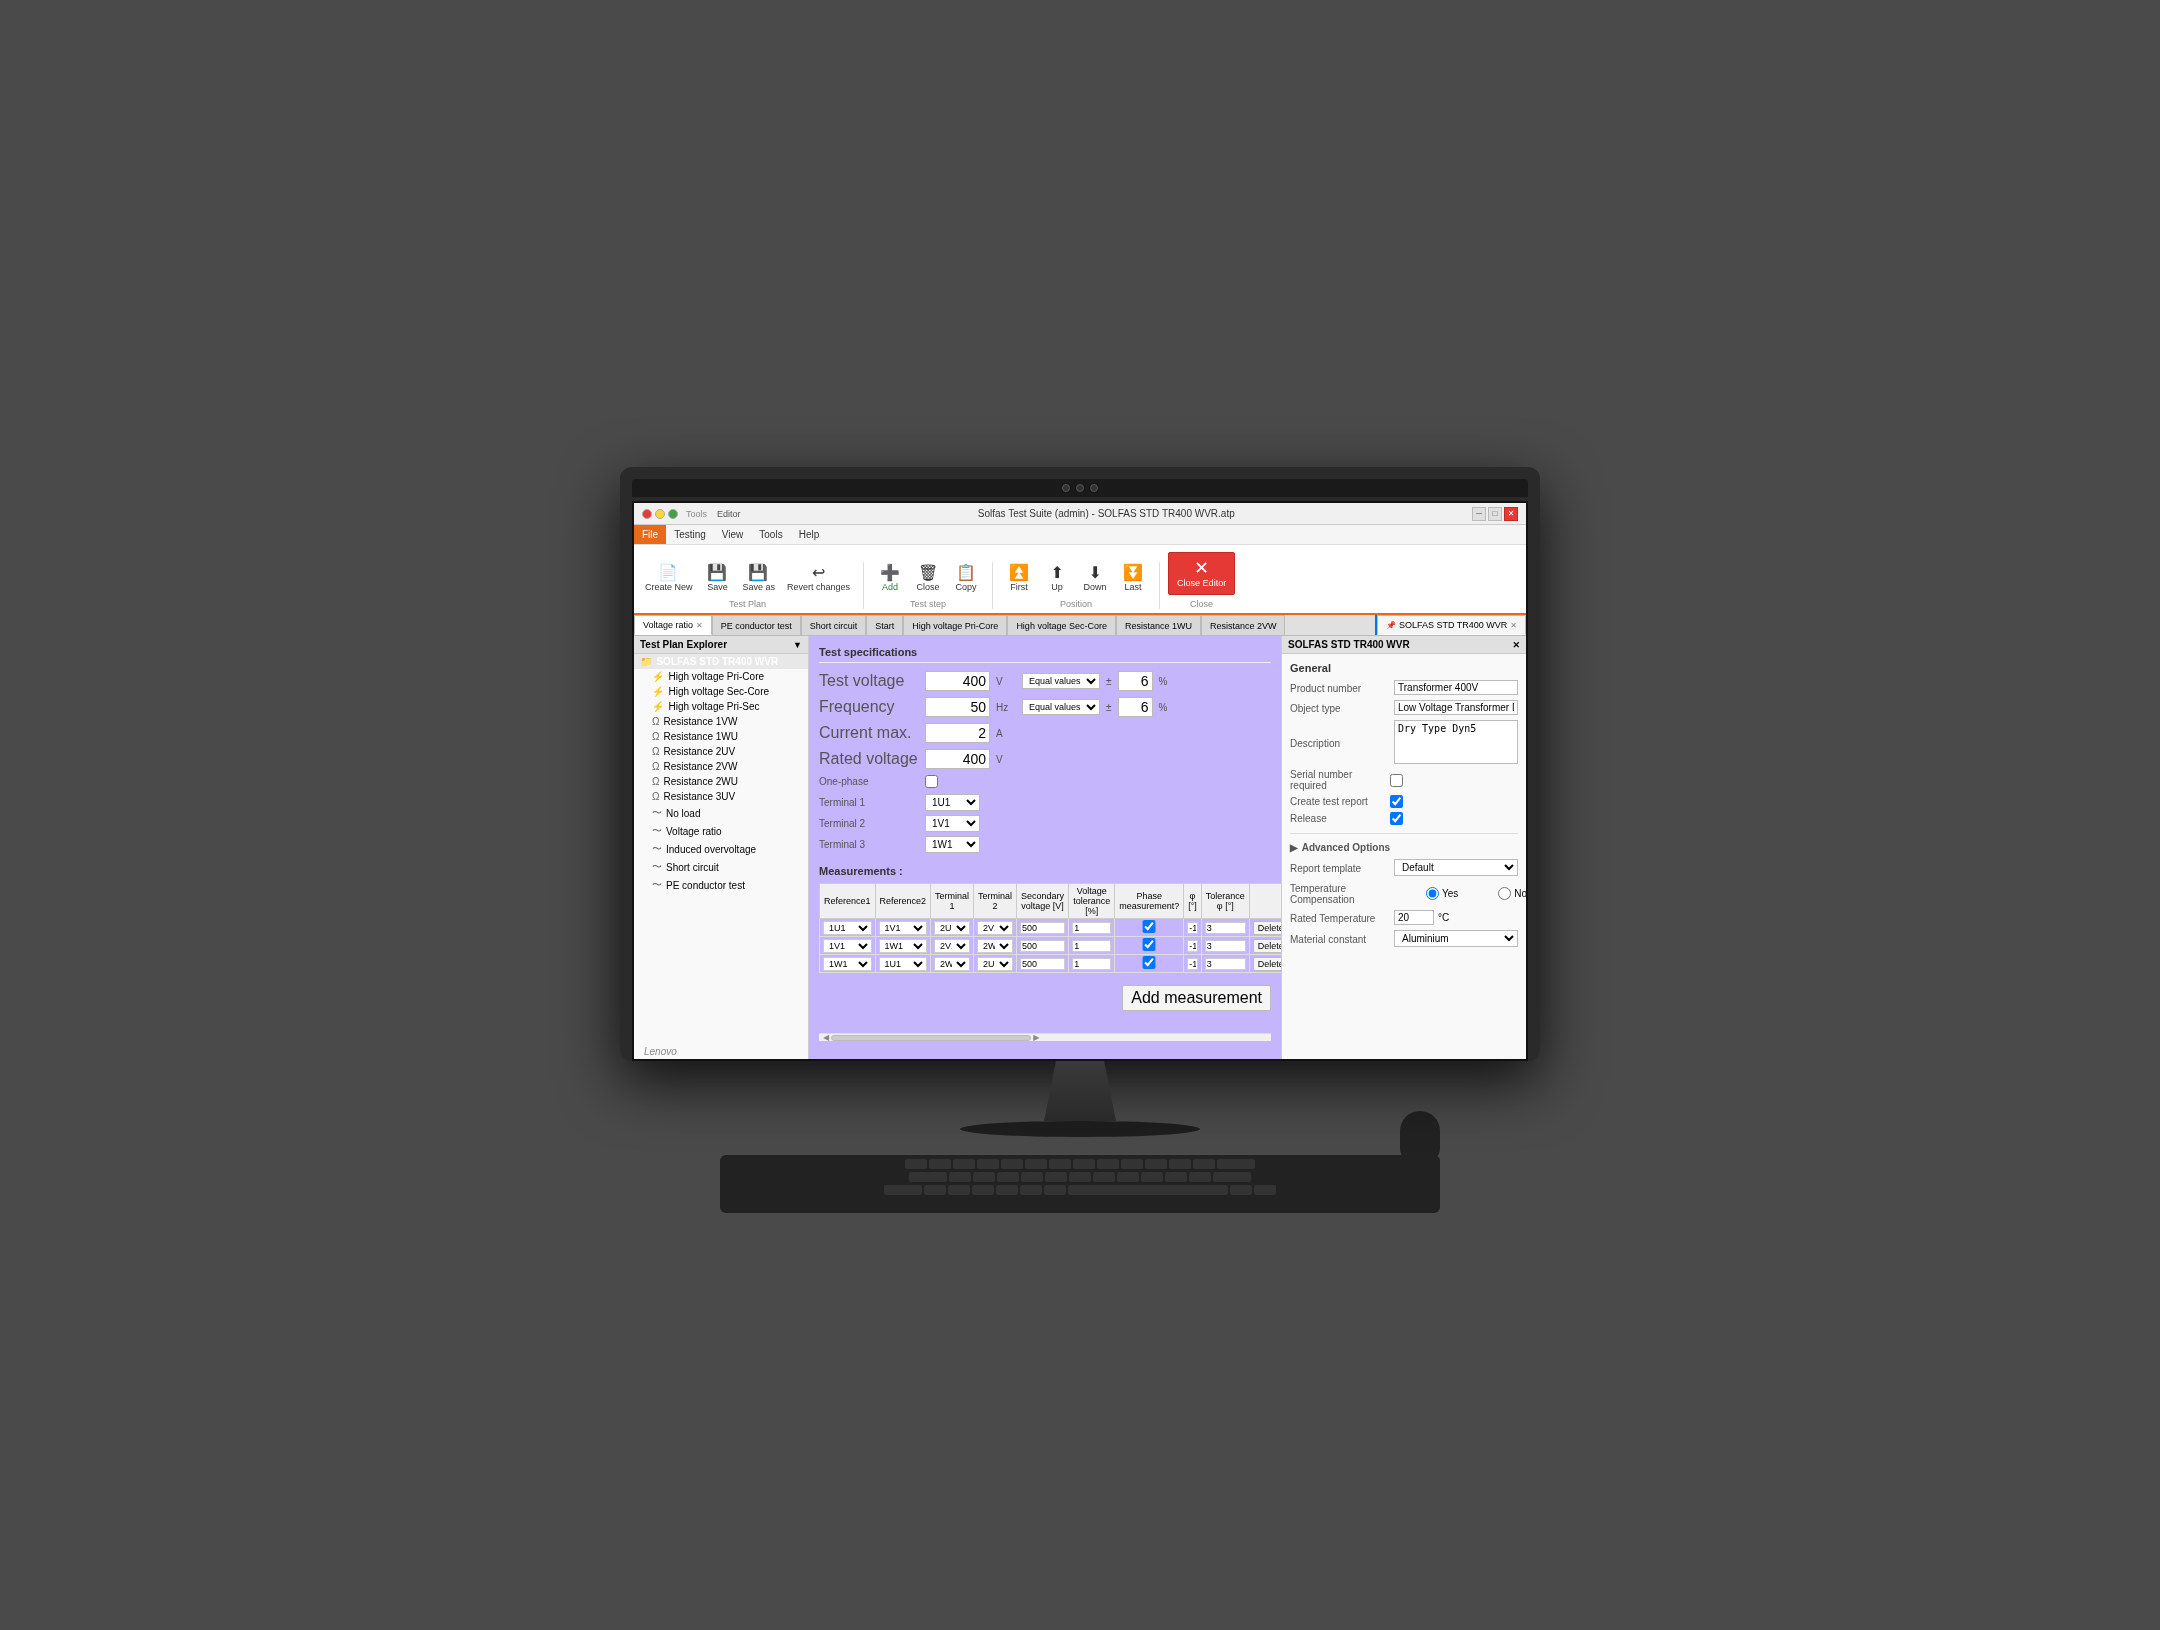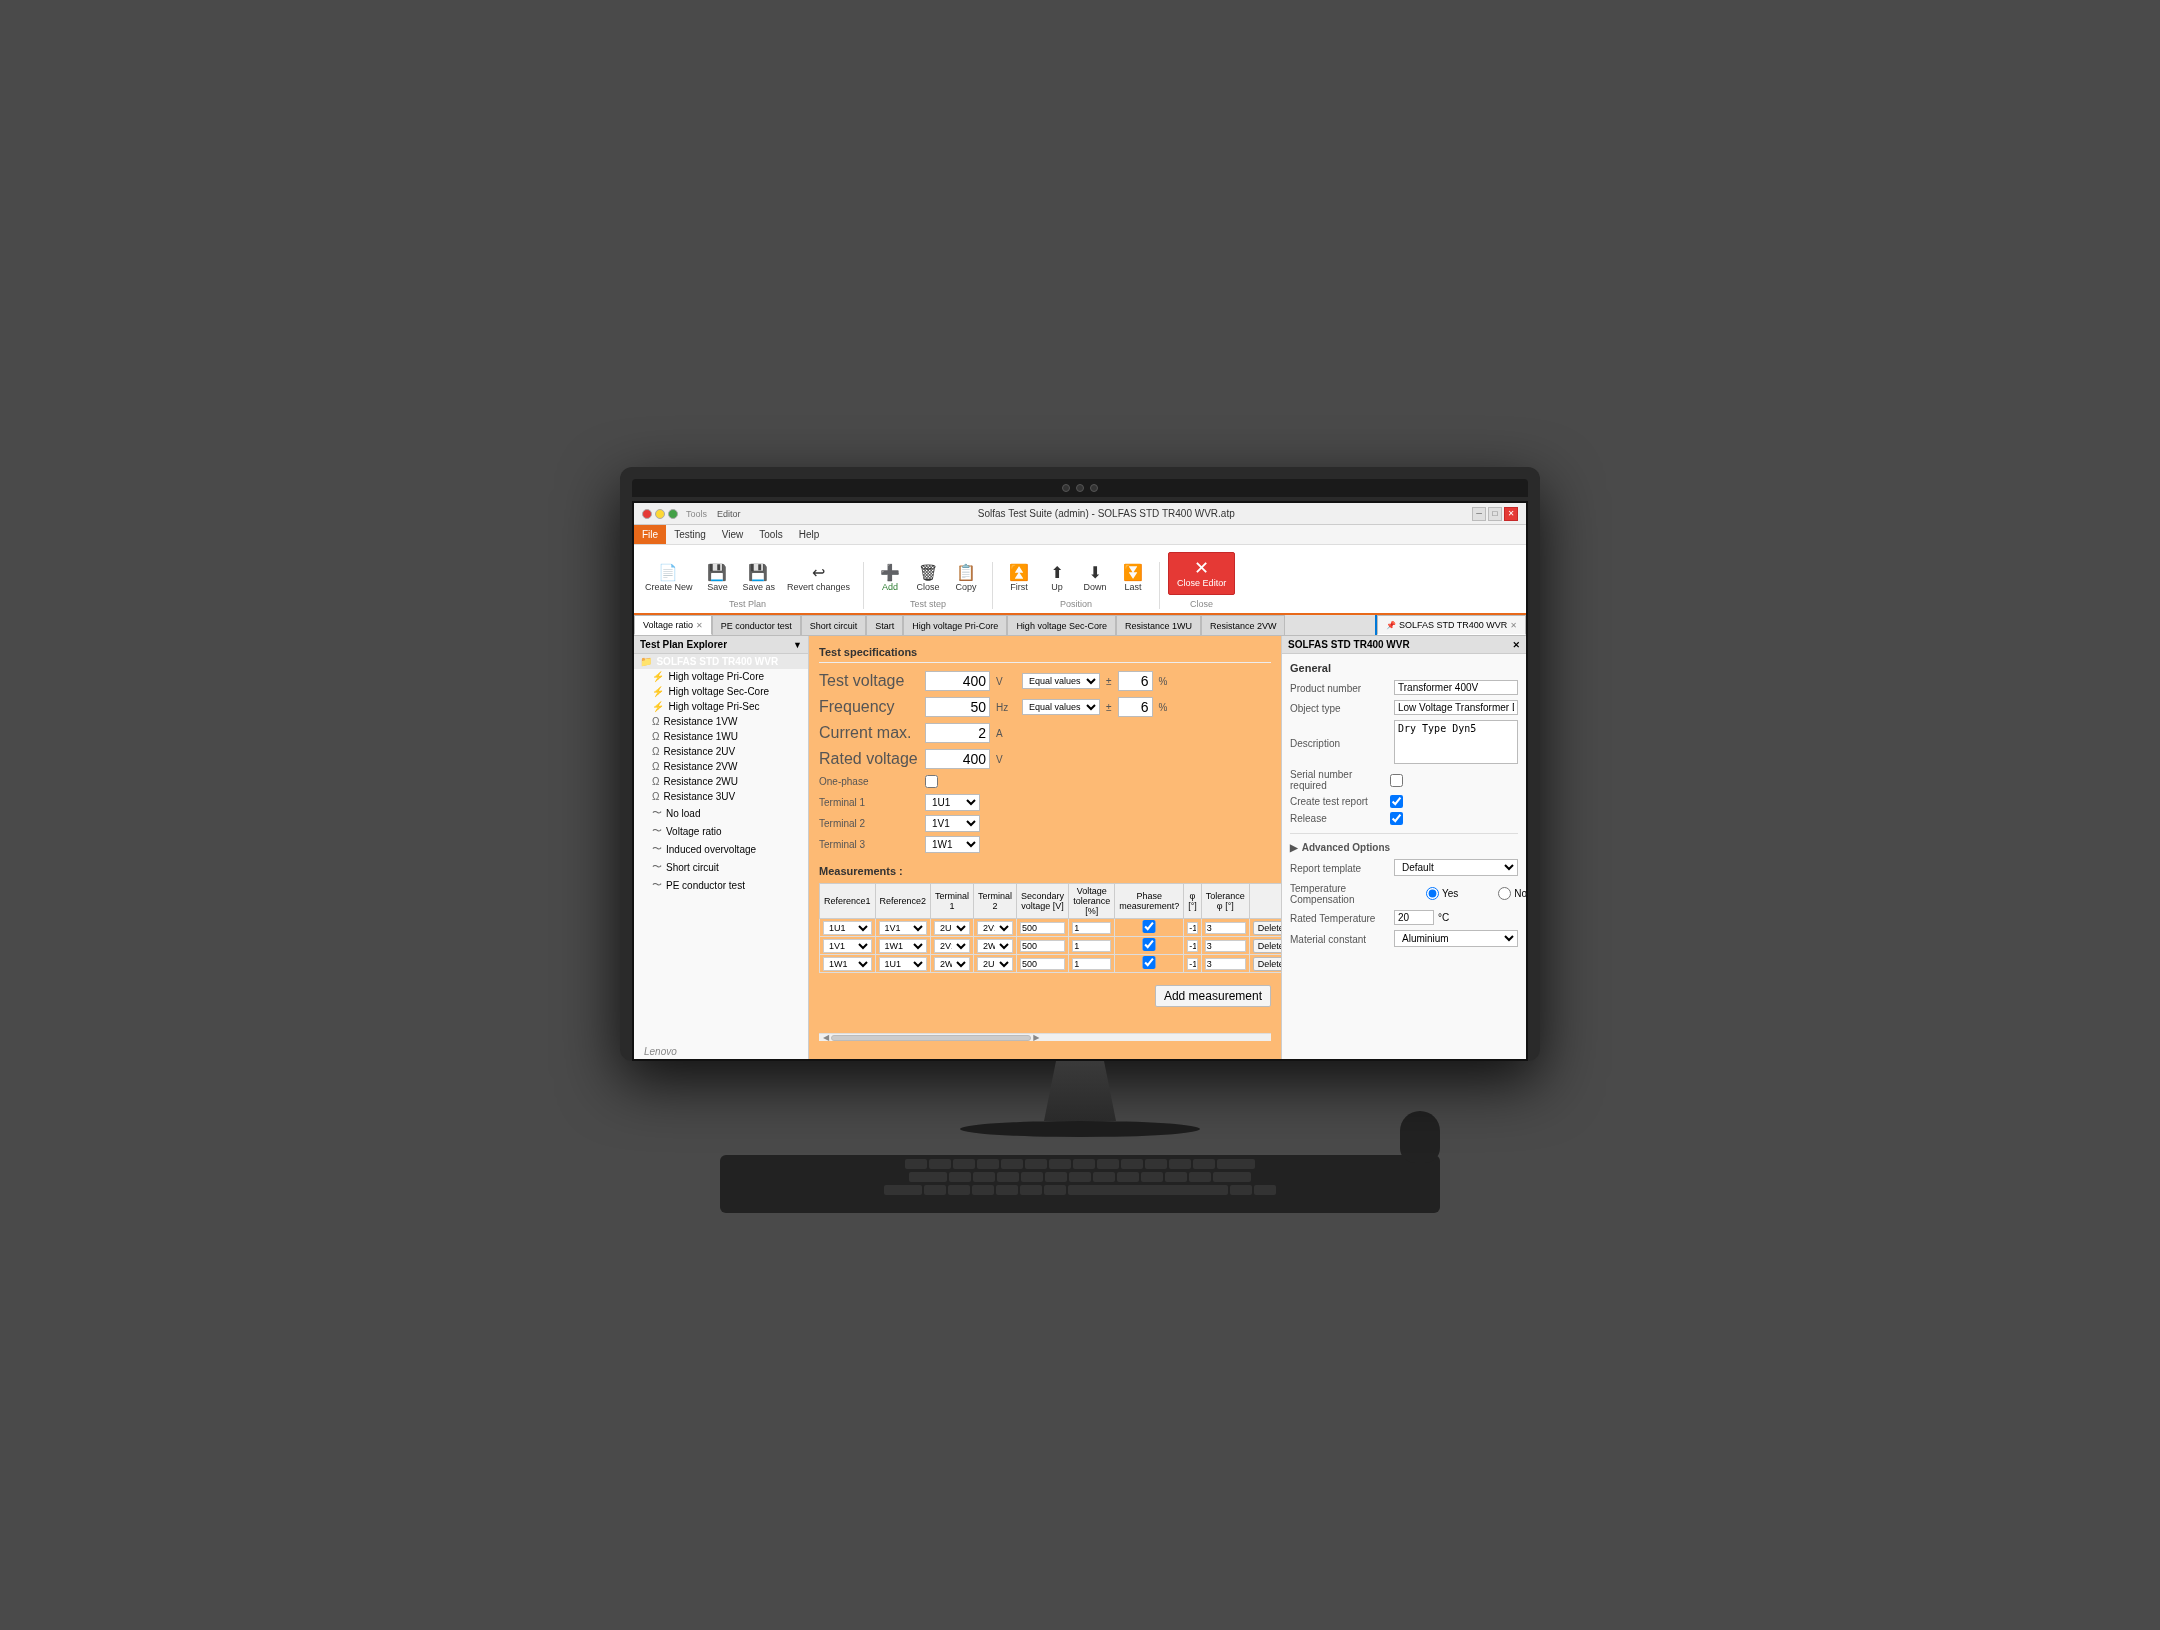--- a/index.html
+++ b/index.html
@@ -235,21 +235,21 @@
       padding-left: 6px;
     }
     .tree-icon { font-size: 10px; color: #666; }
     .tree-item.selected .tree-icon { color: #fff; }
 
     
     .center-panel {
       flex: 1;
       overflow-y: auto;
       padding: 10px;
-      background: #fdba74;
+      background: #c4b5fd;
     }
 
     
     .right-panel {
       width: 245px;
       border-left: 1px solid #ccc;
       background: #f9f9f9;
       overflow-y: auto;
       flex-shrink: 0;
       padding: 8px;
@@ -421,21 +421,21 @@
       border: 1px solid #bbb;
       padding: 1px 4px;
       font-size: 9px;
       cursor: pointer;
       border-radius: 2px;
     }
     .add-meas-btn {
       background: #f5f5f5;
       border: 1px solid #bbb;
       padding: 3px 8px;
-      font-size: 12px;
+      font-size: 16px;
       cursor: pointer;
       border-radius: 2px;
       margin-top: 6px;
       float: right;
     }
 
     .onephase-row {
       display: flex;
       align-items: center;
       margin-bottom: 6px;

